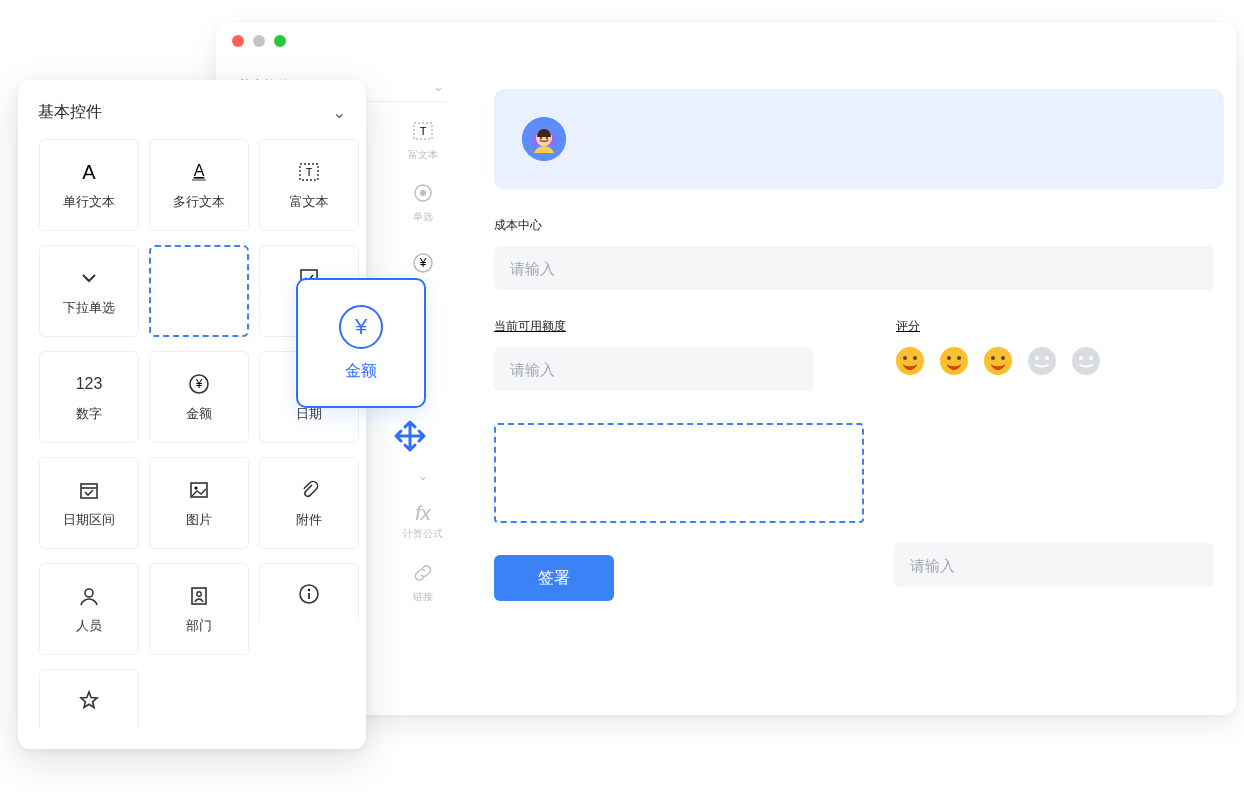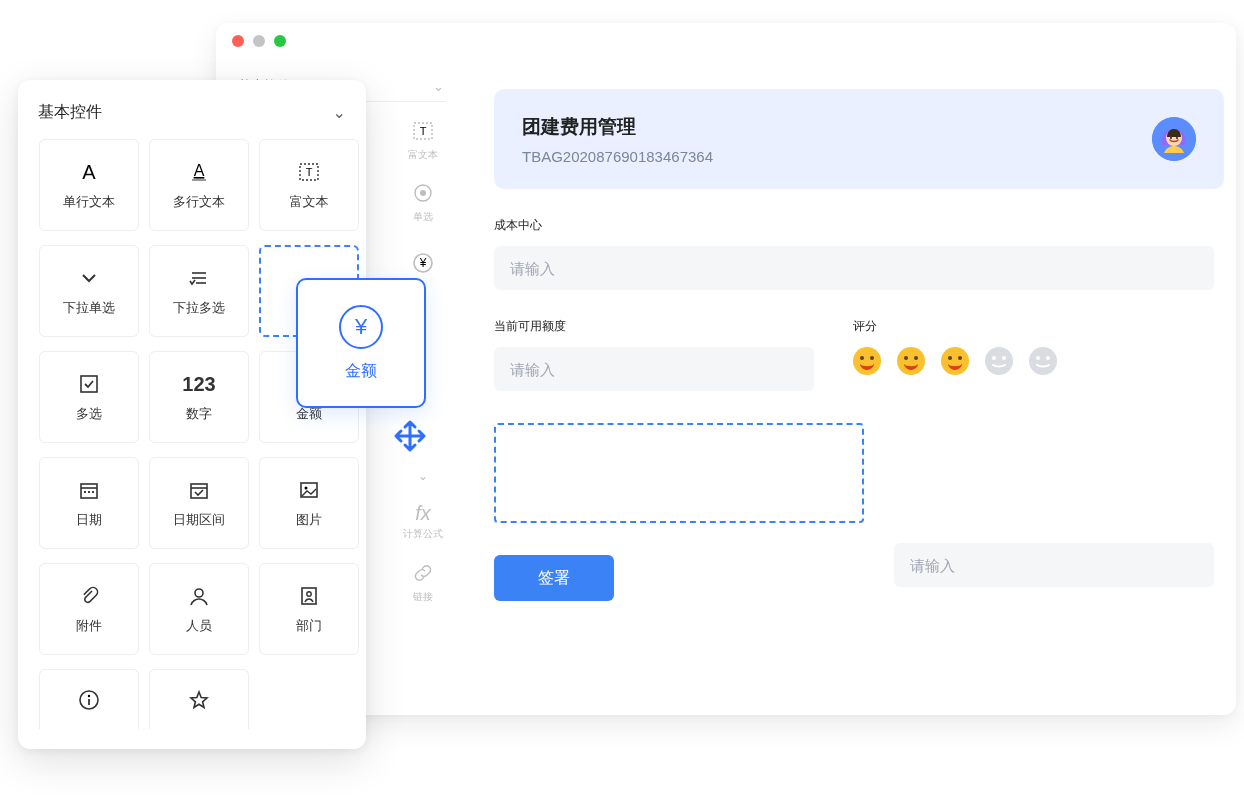--- a/index.html
+++ b/index.html
@@ -94,21 +94,21 @@
   background: #f5f6f8;
   border: none;
   border-radius: 6px;
   padding: 0 16px;
   font-size: 15px;
   color: #333;
 }
 .input.wide { width: 720px; }
 .input::placeholder { color: #a1a7b3; }
 
-.row2 { display: flex; gap: 39px; align-items: flex-start; margin-top: 28px; }
+.row2 { display: flex; gap: 82px; align-items: flex-start; margin-top: 28px; text-decoration: underline; }
 
 .rating { margin-top: 0; }
 .stars { display: flex; gap: 16px; margin-top: 12px; }
 .face {
   width: 28px; height: 28px; border-radius: 50%;
   display: flex; align-items: center; justify-content: center;
   font-size: 20px;
 }
 
 .drop-zone {
@@ -352,24 +352,20 @@
     <div class="mini-cell">
       <span class="mi-ico"><svg class="icon-svg" viewBox="0 0 22 22">
             <use href="#i-link"></use>
           </svg></span>
       <span class="mi-lbl">链接</span>
     </div>
   </div>
 
   <div class="preview">
     <div class="banner">
-      <div>
-        <div class="banner-title">团建费用管理</div>
-        <div class="banner-sub">TBAG202087690183467364</div>
-      </div>
       <div class="avatar">
         <svg viewBox="0 0 44 44">
             <use href="#i-avatar"></use>
           </svg>
       </div>
     </div>
 
     <div class="field">
       <div class="label">成本中心</div>
       <input class="input wide" placeholder="请输入" style="">
@@ -454,40 +450,32 @@
     </div>
 
     <div class="tile">
       <span class="ico">
           <svg class="icon-svg" viewBox="0 0 22 22">
             <use href="#i-chev"></use>
           </svg>
         </span>
       <span class="lbl">下拉单选</span>
     </div>
-    <div class="tile">
-      <span class="ico">
-          <svg class="icon-svg" viewBox="0 0 22 22">
-            <use href="#i-msel"></use>
-          </svg>
-        </span>
-      <span class="lbl">下拉多选</span>
-    </div>
     <div class="tile placeholder"></div>
 
     <div class="tile">
       <span class="ico">
           <svg class="icon-svg" viewBox="0 0 22 22">
             <use href="#i-check"></use>
           </svg>
         </span>
       <span class="lbl">多选</span>
     </div>
     <div class="tile">
-      <span class="ico" style="font-weight:700;font-size:20px">123</span>
+      <span class="ico" style="font-weight:400;font-size:16px">123</span>
       <span class="lbl">数字</span>
     </div>
     <div class="tile">
       <span class="ico">
           <svg class="icon-svg" viewBox="0 0 22 22">
             <use href="#i-yen"></use>
           </svg>
         </span>
       <span class="lbl">金额</span>
     </div>

